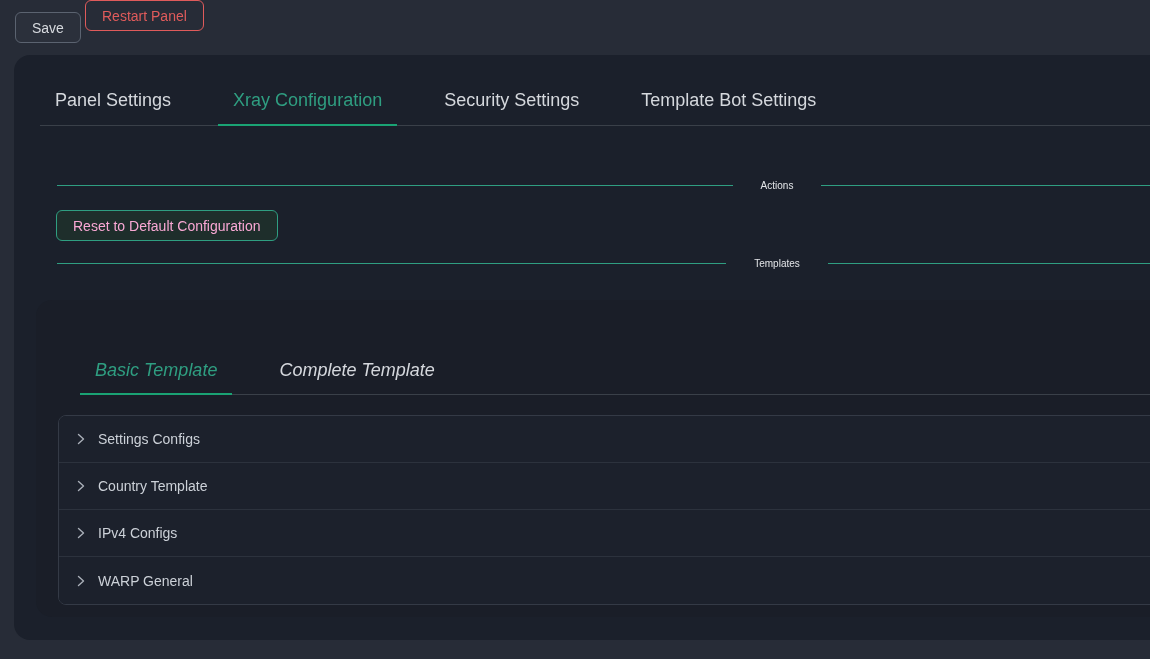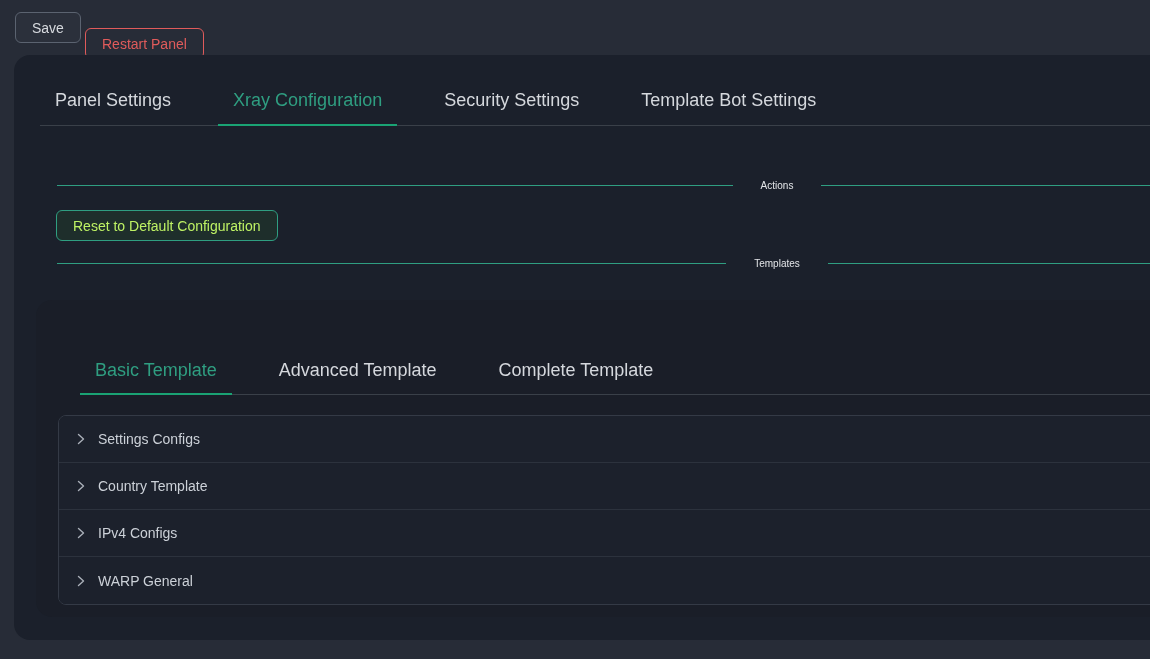--- a/index.html
+++ b/index.html
@@ -18,21 +18,21 @@
   .btn {
     display:inline-flex; align-items:center; justify-content:center;
     height:31px; padding:13px 16px; border-radius:6px;
     font-size:14px; background:transparent; cursor:pointer; user-select:none;
   }
   .btn-save {
     position:absolute; left:15px; top:12px;
     background:#2b303b; border:1px solid #5b6370; color:#d7dadf;
   }
   .btn-restart {
-    position:absolute; left:85px; top:28px;
+    position:absolute; left:85px; top:0;
     border:1px solid #e05b5b; color:#e05b5b; background:transparent;
   }
 
   
   .main-card {
     position:absolute; left:14px; top:55px;
     width:1483px; height:585px;
     background:#1b202b; border-radius:16px;
   }
 
@@ -57,37 +57,37 @@
     display:flex; align-items:center;
     margin:54px 0 0 43px;
   }
   .divider .line { flex:1; height:1px; background:#2f9e81; }
   .divider .label {
     margin:0 28px; font-size:10px; color:#e3e5e8; white-space:nowrap;
   }
 
   .btn-reset {
     margin:19px 0 0 42px;
-    border:1px solid #2f9e81; background:#1e2e2b; color:#bef264;
+    border:1px solid #2f9e81; background:#1e2e2b; color:#f9a8d4;
   }
   .divider.templates { margin-top:17px; }
 
   
   .inner-card {
     margin:31px 0 0 22px;
     width:1439px; height:317px;
     background:#1a1e28; border-radius:16px;
     overflow:hidden;
   }
   .inner-tabs {
     display:flex; gap:32px;
     margin:50px 0 0 44px;
     border-bottom:1px solid #3a4049;
   }
-  .inner-tabs .tab { padding:10px 15px 12px 15px; }
+  .inner-tabs .tab { padding:10px 15px 12px 15px;font-style:italic; }
 
   
   .accordion {
     margin:20px 22px 0 22px;
     border:1px solid #343a46; border-radius:8px;
     overflow:hidden;
   }
   .acc-row {
     display:flex; align-items:center;
     height:47px; padding:0 16px;
@@ -134,21 +134,20 @@
     <div class="line"></div>
     <div class="label">Templates</div>
     <div class="line"></div>
   </div>
 
   
   <div class="inner-card">
 
     <div class="inner-tabs">
       <div class="tab active clickable">Basic Template</div>
-      <div class="tab clickable">Advanced Template</div>
       <div class="tab clickable">Complete Template</div>
     </div>
 
     <div class="accordion">
 
       <div class="acc-row clickable">
         <span class="chevron">
           <svg width="12" height="12" viewBox="0 0 12 12">
               <polyline points="3.5,1.5 8.5,6 3.5,10.5" fill="none" stroke="currentColor" stroke-width="1.4" stroke-linecap="round" stroke-linejoin="round"></polyline>
             </svg>

